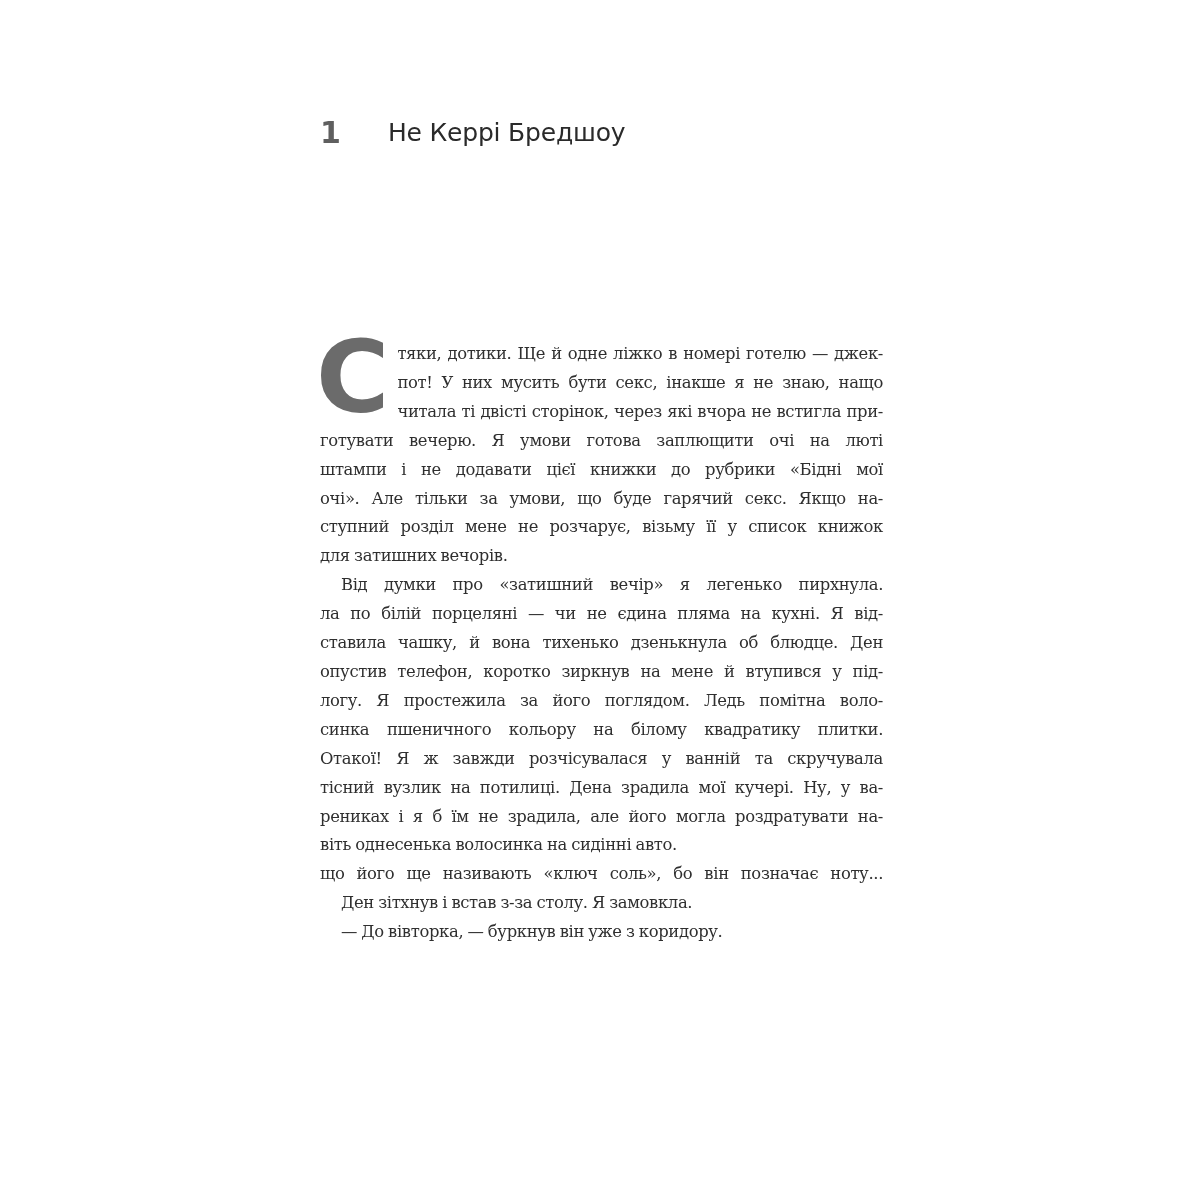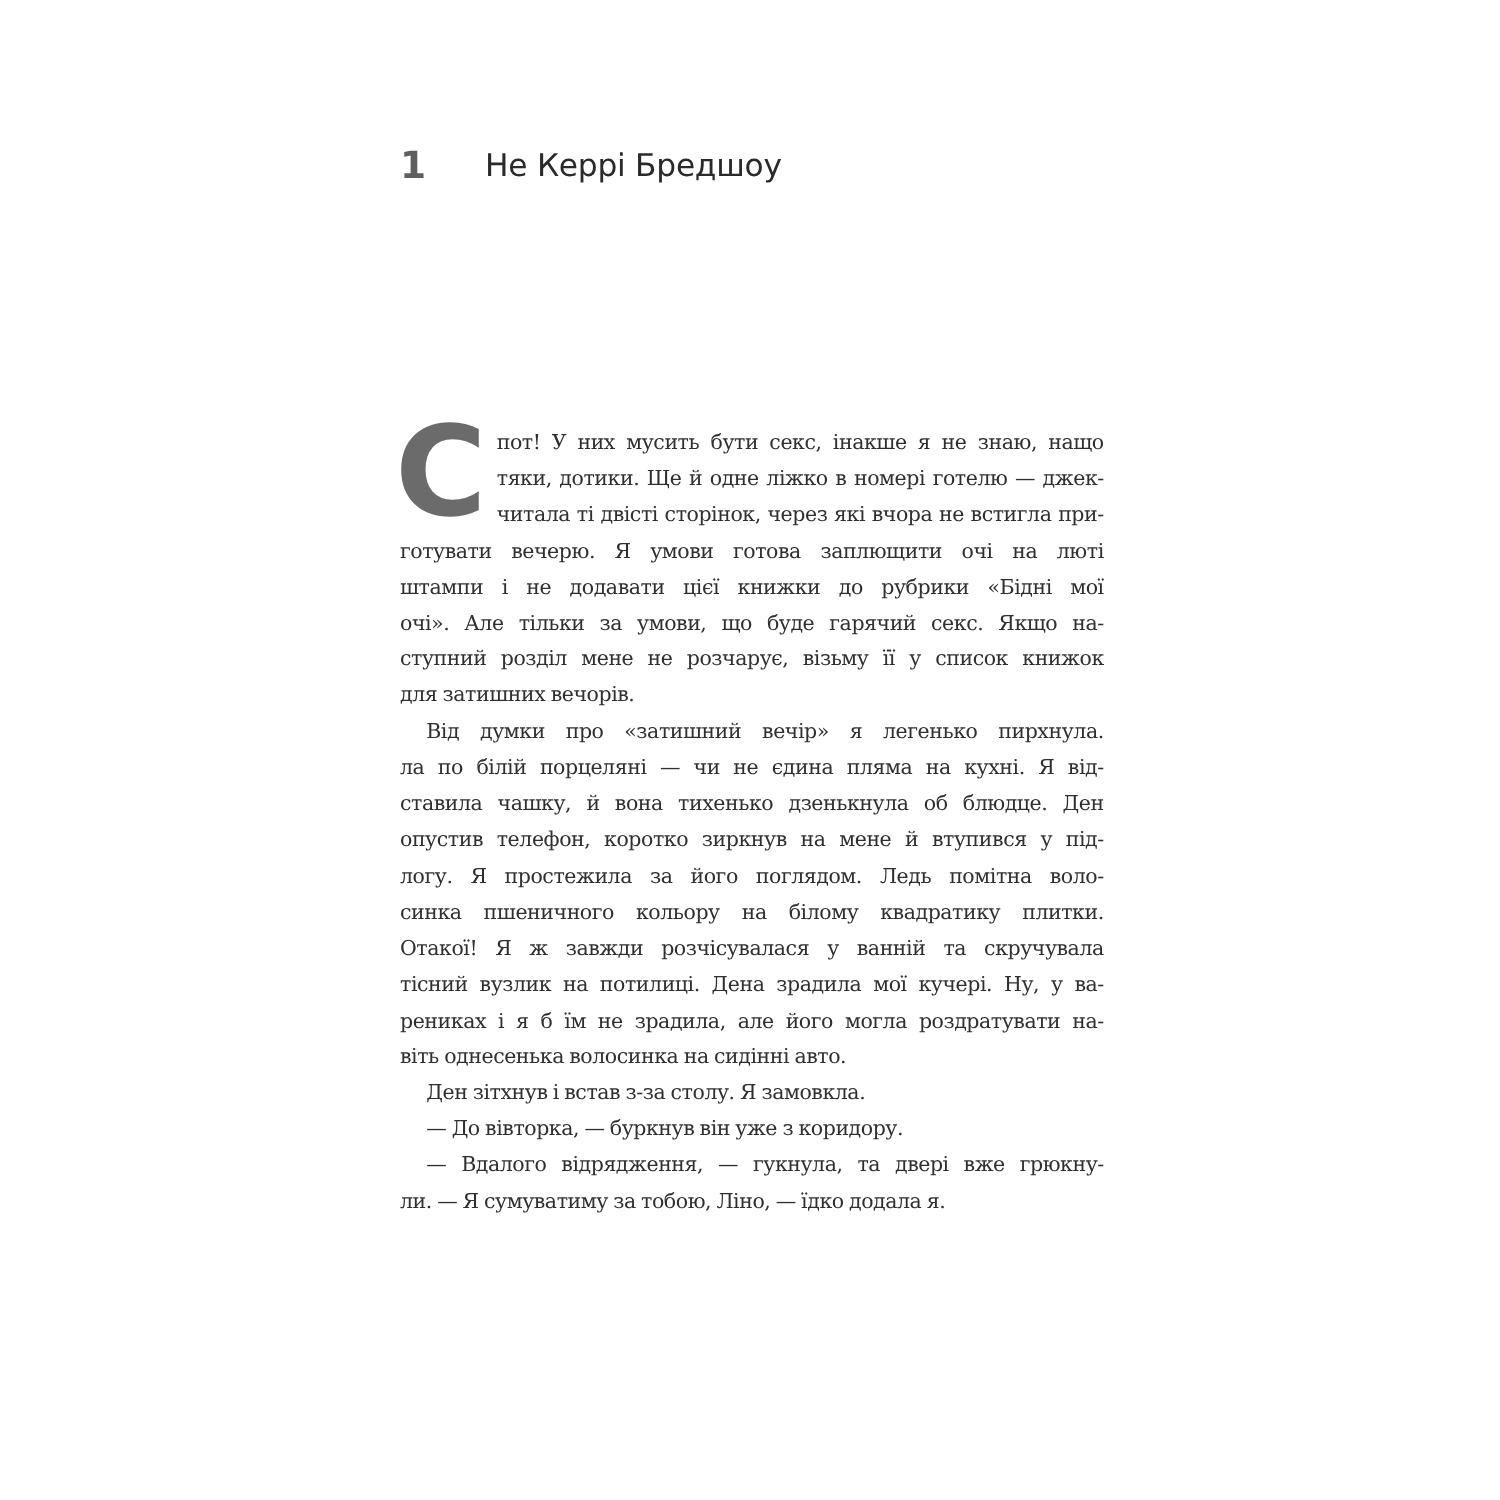--- a/index.html
+++ b/index.html
@@ -72,22 +72,22 @@
 <div class="page">
   <div class="chapter-heading">
     <span class="chapter-number">1</span>
     <span class="chapter-title">Не Керрі Бредшоу</span>
   </div>
 
   <div class="body-text">
 
     <div class="para">
       <span class="drop-cap">С</span>
+      <span class="line">тяки, дотики. Ще й одне ліжко в номері готелю — джек-</span>
       <span class="line">пот! У них мусить бути секс, інакше я не знаю, нащо</span>
-      <span class="line">тяки, дотики. Ще й одне ліжко в номері готелю — джек-</span>
       <span class="line">читала ті двісті сторінок, через які вчора не встигла при-</span>
       <span class="line">готувати вечерю. Я умови готова заплющити очі на люті</span>
       <span class="line">штампи і не додавати цієї книжки до рубрики «Бідні мої</span>
       <span class="line">очі». Але тільки за умови, що буде гарячий секс. Якщо на-</span>
       <span class="line">ступний розділ мене не розчарує, візьму її у список книжок</span>
       <span class="line last">для затишних вечорів.</span>
     </div>
 
     <div class="para">
       <span class="line indent">Від думки про «затишний вечір» я легенько пирхнула.</span>
@@ -96,28 +96,25 @@
       <span class="line">опустив телефон, коротко зиркнув на мене й втупився у під-</span>
       <span class="line">логу. Я простежила за його поглядом. Ледь помітна воло-</span>
       <span class="line">синка пшеничного кольору на білому квадратику плитки.</span>
       <span class="line">Отакої! Я ж завжди розчісувалася у ванній та скручувала</span>
       <span class="line">тісний вузлик на потилиці. Дена зрадила мої кучері. Ну, у ва-</span>
       <span class="line">рениках і я б їм не зрадила, але його могла роздратувати на-</span>
       <span class="line last">віть однесенька волосинка на сидінні авто.</span>
     </div>
 
     <div class="para">
+      <span class="line">що його ще називають «ключ соль», бо він позначає ноту...</span>
     </div>
 
     <div class="para">
       <span class="line indent last">Ден зітхнув і встав з-за столу. Я замовкла.</span>
     </div>
 
     <div class="para">
       <span class="line indent last">— До вівторка, — буркнув він уже з коридору.</span>
     </div>
 
-    <div class="para">
-      <span class="line indent">— Вдалого відрядження, — гукнула, та двері вже грюкну-</span>
-      <span class="line last">ли. — Я сумуватиму за тобою, Ліно, — їдко додала я.</span>
-    </div>
   </div>
 </div>
 
 </body></html>

